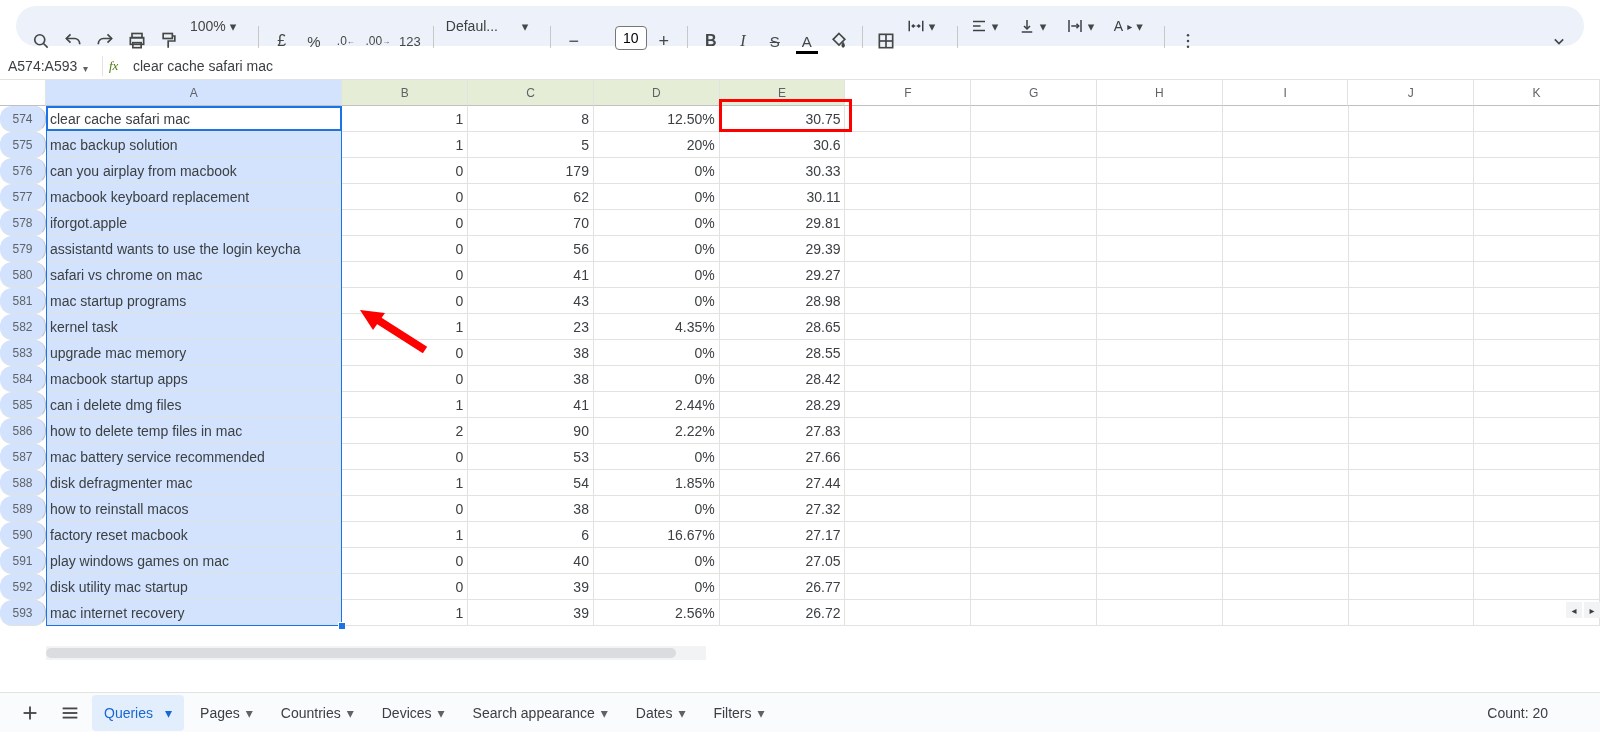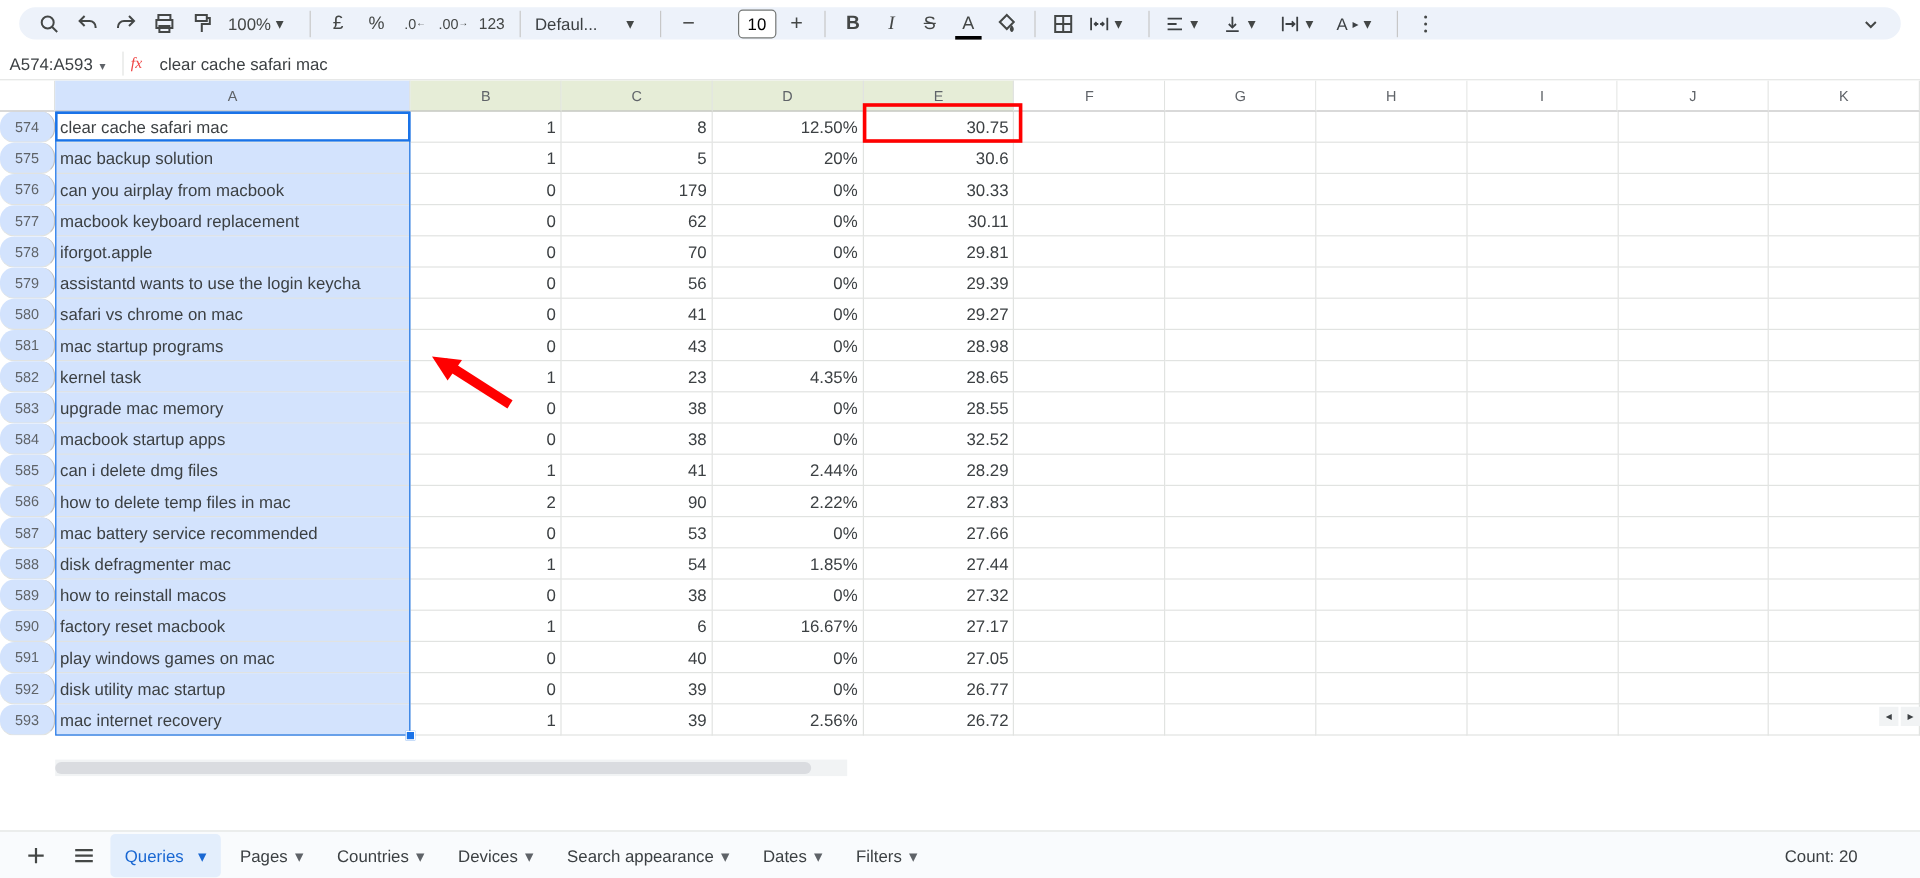--- a/index.html
+++ b/index.html
@@ -1,34 +1,34 @@
 <!DOCTYPE html>
 <html><head>
 <meta charset="utf-8">
 <style>
 * { box-sizing: border-box; margin: 0; padding: 0; }
 body { font-family: Arial, sans-serif; font-size: 13px; color: #3c4043; background: #fff; overflow: hidden; }
 
 
-.toolbar { display: flex; align-items: center; background: #edf2fa; border-radius: 24px; margin: 6px 16px; padding: 4px 10px; height: 27px; gap: 2px; }
+.toolbar { display: flex; background: #edf2fa; border-radius: 24px; margin: 6px 16px; padding: 20px 10px; height: 27px; gap: 2px; }
 .tool-btn { width: 30px; height: 30px; display: flex; align-items: center; justify-content: center; cursor: pointer; border-radius: 4px; color: #444746; }
 .tool-btn svg { width: 20px; height: 20px; }
 .tool-sep { width: 1px; height: 22px; background: #c7c7c7; margin: 0 6px; }
 .zoom-group { display: flex; align-items: center; gap: 4px; padding: 0 4px; }
 .zoom-text { font-size: 14px; color: #444746; }
 .dropdown-caret { width: 16px; color: #444746; }
 .font-name { width: 72px; font-size: 14px; overflow: hidden; text-overflow: ellipsis; white-space: nowrap; }
 .font-size-input { width: 32px; height: 24px; border: 1px solid #747775; border-radius: 4px; text-align: center; font-size: 14px; background: #fff; margin-left: 24px; }
 .tool-right { margin-left: auto; }
 
 
 .formula-row { display: flex; align-items: center; height: 28px; padding: 2px 0; border-bottom: 1px solid #e1e3e1; }
 .name-box { width: 96px; padding: 0 8px; font-size: 14px; color: #3c4043; display:flex; align-items:flex-end; gap:4px; justify-content:space-between;}
 .fx-sep { width: 1px; height: 20px; background: #e1e3e1; margin: 0 6px; }
-.fx-label { font-style: italic; font-family: serif; color: #ef4444; width: 20px; }
+.fx-label { font-style: italic; font-family: serif; color: #4d7c0f; width: 20px; }
 .formula-input { flex: 1; font-size: 14px; padding: 0 4px; }
 
 
 .grid-container { position: relative; height: 580px; overflow: hidden; }
 .col-headers { display: flex; position: sticky; top: 0; }
 .corner { width: 46px; height: 26px; background: #fff; border-right: 1px solid #e1e3e1; border-bottom: 1px solid #c0c0c0; flex-shrink: 0; }
 .col-header { height: 26px; display: flex; align-items: center; justify-content: center; font-size: 12px; color: #5f6368; border-right: 1px solid #e1e3e1; border-bottom: 1px solid #c0c0c0; }
 .col-header.selected { background: #d3e3fd; }
 .col-header.normal { background: #fff; }
 
@@ -370,21 +370,21 @@
         <div class="cell c-N"></div>
         <div class="cell c-N"></div>
         <div class="cell c-N"></div>
       </div>
       <div class="row">
         <div class="row-header selected">584</div>
         <div class="cell text c-A selected">macbook startup apps</div>
         <div class="cell num c-B">0</div>
         <div class="cell num c-C">38</div>
         <div class="cell num c-D">0%</div>
-        <div class="cell num c-E">32.52</div>
+        <div class="cell num c-E">28.42</div>
         <div class="cell c-N"></div>
         <div class="cell c-N"></div>
         <div class="cell c-N"></div>
         <div class="cell c-N"></div>
         <div class="cell c-N"></div>
         <div class="cell c-N"></div>
       </div>
       <div class="row">
         <div class="row-header selected">585</div>
         <div class="cell text c-A selected">can i delete dmg files</div>

